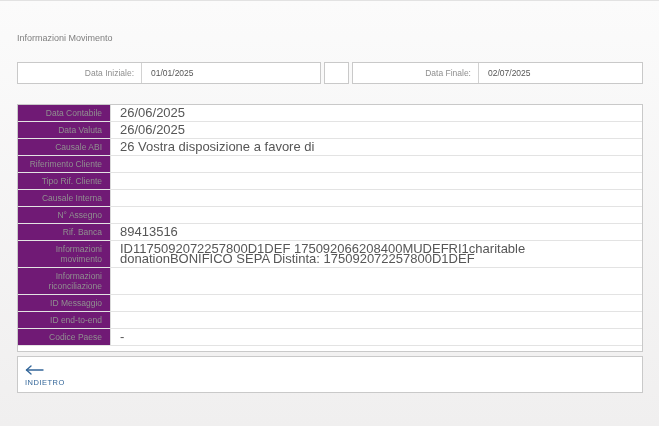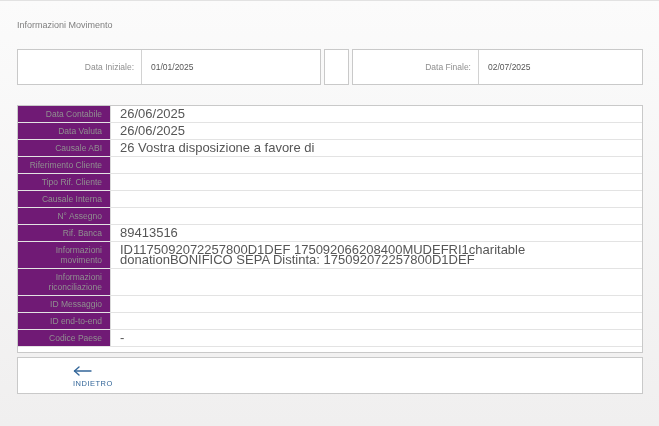--- a/index.html
+++ b/index.html
@@ -5,30 +5,30 @@
   * { box-sizing: border-box; }
   html,body { margin:0; padding:0; }
   body {
     width: 659px; height: 426px;
     background: linear-gradient(#fbfbfb, #f0efef);
     border-top: 1px solid #e2e2e2;
     font-family: "Liberation Sans", sans-serif;
     position: relative;
     overflow: hidden;
   }
-  .content { position:absolute; left:17px; top:0; width:626px; }
+  .content { position:absolute; left:17px; top:13px; width:626px; }
 
   .page-title {
     margin-top: 19px;
     font-size: 9px;
     color: #7f7f7f;
   }
 
   
-  .filter-bar { margin-top: 19px; display: flex; gap: 3px; height: 36px; }
+  .filter-bar { margin-top: 19px; display: flex; gap: 3px; height: 22px; }
   .filter-box { background:#fff; border:1px solid #c9c9c9; display:flex; align-items:stretch; }
   .filter-box.start { width: 304px; }
   .filter-box.spacer { width: 25px; }
   .filter-box.end { flex: 1; padding-left: 8px; }
   .filter-label {
     display:flex; align-items:center; justify-content:flex-end;
     padding-right: 7px; font-size: 8.5px; color:#8f8f8f;
     border-right: 1px solid #d2d2d2; white-space: nowrap;
   }
   .start .filter-label { width: 124px; }
@@ -52,21 +52,21 @@
   }
   .dvalue.negative { color: var(--negative, #c8393f); }
 
   
   .footer-box {
     margin-top: 4px; height: 37px;
     border: 1px solid #c9c9c9; background:#fff;
     display:flex; align-items:flex-end;
     padding: 5px 8px 5px 7px;
   }
-  .back-link { display:flex; flex-direction:column; gap:3px; cursor:pointer;margin-left:48px; }
+  .back-link { display:flex; flex-direction:column; gap:3px; cursor:pointer; }
   .back-label { font-size: 7.5px; letter-spacing:.5px; color: var(--link, #336699); }
   .back-arrow svg { display:block; }
 </style>
 </head>
 <body>
 
 <div class="content">
 
   <div class="page-title">Informazioni Movimento</div>
 

